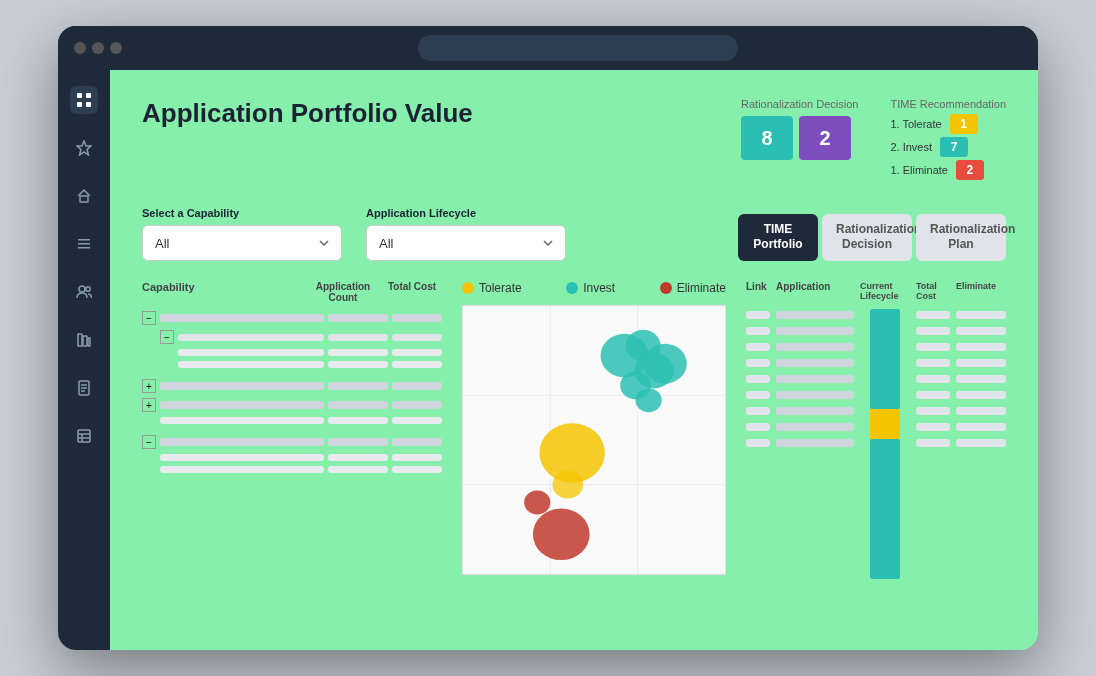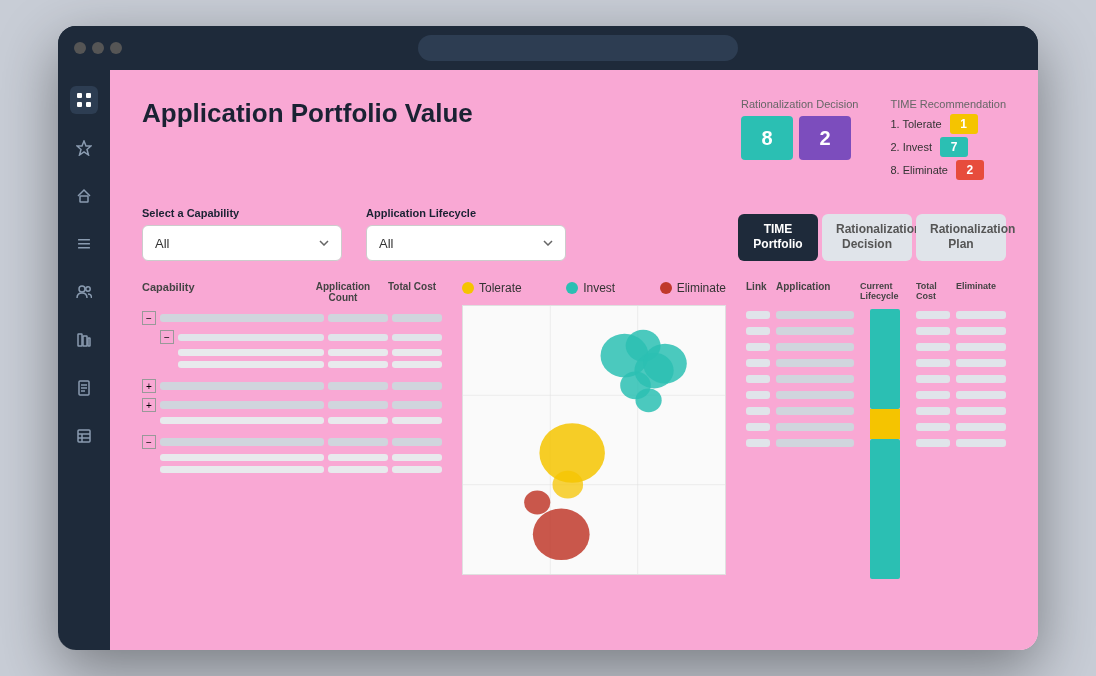--- a/index.html
+++ b/index.html
@@ -67,21 +67,21 @@
     .sidebar-icon.grid {
       color: #fff;
       background: #2d3d52;
       border-radius: 6px;
       padding: 4px;
     }
     .main-content {
       flex: 1;
       padding: 28px 32px;
       overflow: hidden;
-      background: #f9a8d4;
+      background: #86efac;
     }
     .page-title {
       font-size: 26px;
       font-weight: 700;
       color: #1a2233;
       margin-bottom: 20px;
     }
     .header-row {
       display: flex;
       align-items: flex-start;
@@ -337,21 +337,21 @@
             <div class="time-rec-label">TIME Recommendation</div>
             <div class="time-rec-row">
               <span>1. Tolerate</span>
               <div class="rec-badge yellow">1</div>
             </div>
             <div class="time-rec-row">
               <span>2. Invest</span>
               <div class="rec-badge teal">7</div>
             </div>
             <div class="time-rec-row">
-              <span>8. Eliminate</span>
+              <span>1. Eliminate</span>
               <div class="rec-badge red">2</div>
             </div>
           </div>
         </div>
       </div>
 
       <div class="filter-row-inner">
         <div class="filter-group">
           <div class="filter-label">Select a Capability</div>
           <div class="filter-select">

